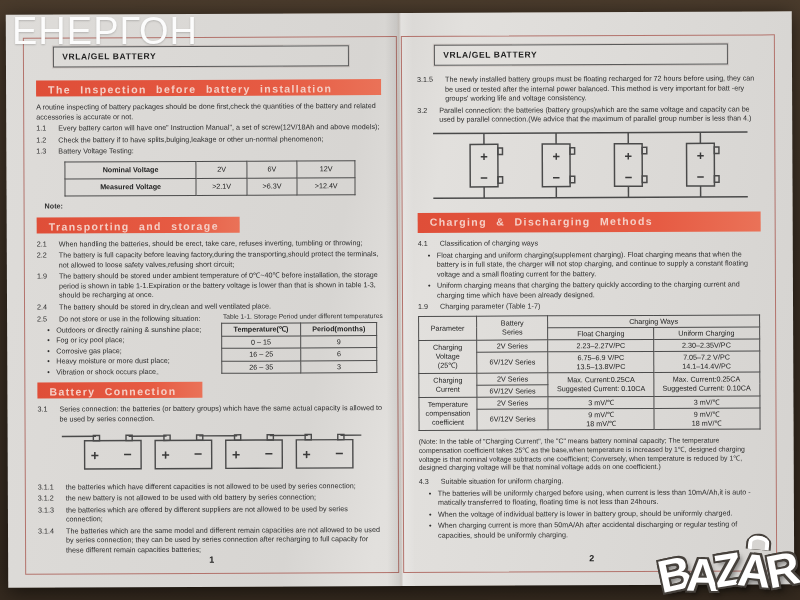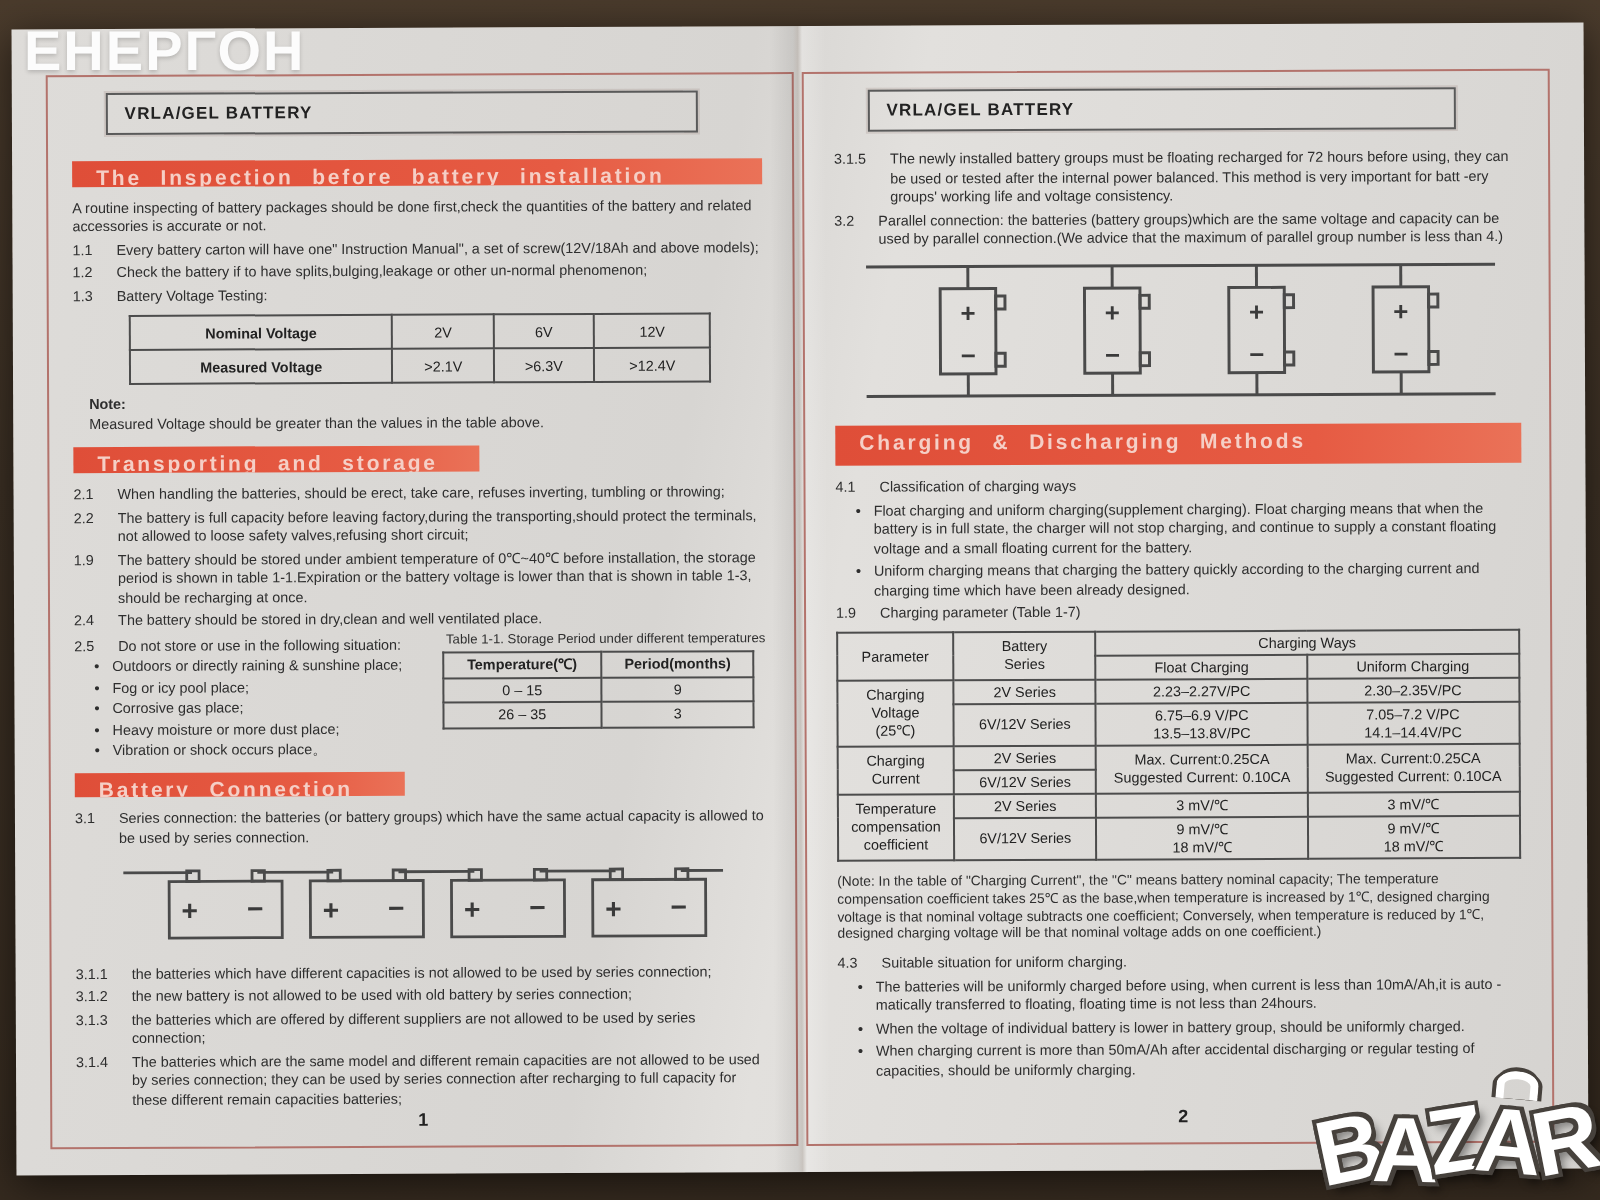--- a/index.html
+++ b/index.html
@@ -66,21 +66,21 @@
   .stable td{padding:1px 2px;}
   .stable .hd{font-weight:bold;}
   .diagram-wrap{text-align:center;margin:3px 0;}
   .ctable{width:99%;margin:3px 0 4px 0;}
   .ctable td{white-space:pre-line;padding:1px 2px;line-height:1.25;}
   .ctable .lab{font-weight:normal;}
   .pagenum{text-align:center;font-size:9px;font-weight:bold;margin-top:auto;padding-bottom:2px;color:#222;}
   .note-para{margin:3px 0;line-height:1.3;font-size:6.9px;}
   .wm-energon{
     position:absolute;left:12px;top:10px;
-    font-size:28px;font-weight:bold;color:#fcfcfc;letter-spacing:1px;
+    font-size:38px;font-weight:normal;color:#fcfcfc;letter-spacing:1px;
     text-shadow:0 1px 2px rgba(0,0,0,.18);z-index:5;
   }
   .wm-bazar{
     position:absolute;right:6px;bottom:2px;z-index:5;
     font-size:46px;font-weight:bold;letter-spacing:-5px;
     color:#fff;transform:rotate(-4deg);
   }
   .wm-bazar span{
     display:inline-block;
     text-shadow:2px 2px 0 #46413c,-2px 2px 0 #46413c,2px -2px 0 #46413c,-2px -2px 0 #46413c,3px 4px 5px rgba(0,0,0,.45);
@@ -138,21 +138,20 @@
           <td class="b">Measured Voltage</td>
           <td>&gt;2.1V</td>
           <td>&gt;6.3V</td>
           <td>&gt;12.4V</td>
         </tr>
       </tbody>
         </table>
 
       <div class="note-line">
         <span class="note-lab">Note:</span>
-        <span>Measured Voltage should be greater than the values in the table above.</span>
       </div>
 
       <div class="secbar bar-transport">Transporting and storage</div>
 
       <div class="item">
         <span class="inum">2.1</span>
         <span class="itext">When handling the batteries, should be erect, take care, refuses  inverting, tumbling or throwing;</span>
       </div>
       <div class="item">
         <span class="inum">2.2</span>
@@ -198,20 +197,24 @@
           <div class="tcaption">Table 1-1. Storage Period under different temperatures</div>
           <table class="stable">
             <tbody>
                 <tr>
               <td class="hd">Temperature(℃)</td>
               <td class="hd">Period(months)</td>
             </tr>
             <tr>
               <td>0 – 15</td>
               <td>9</td>
+            </tr>
+            <tr>
+              <td>16 – 25</td>
+              <td>6</td>
             </tr>
             <tr>
               <td>26 – 35</td>
               <td>3</td>
             </tr>
           </tbody>
             </table>
         </div>
       </div>
 

